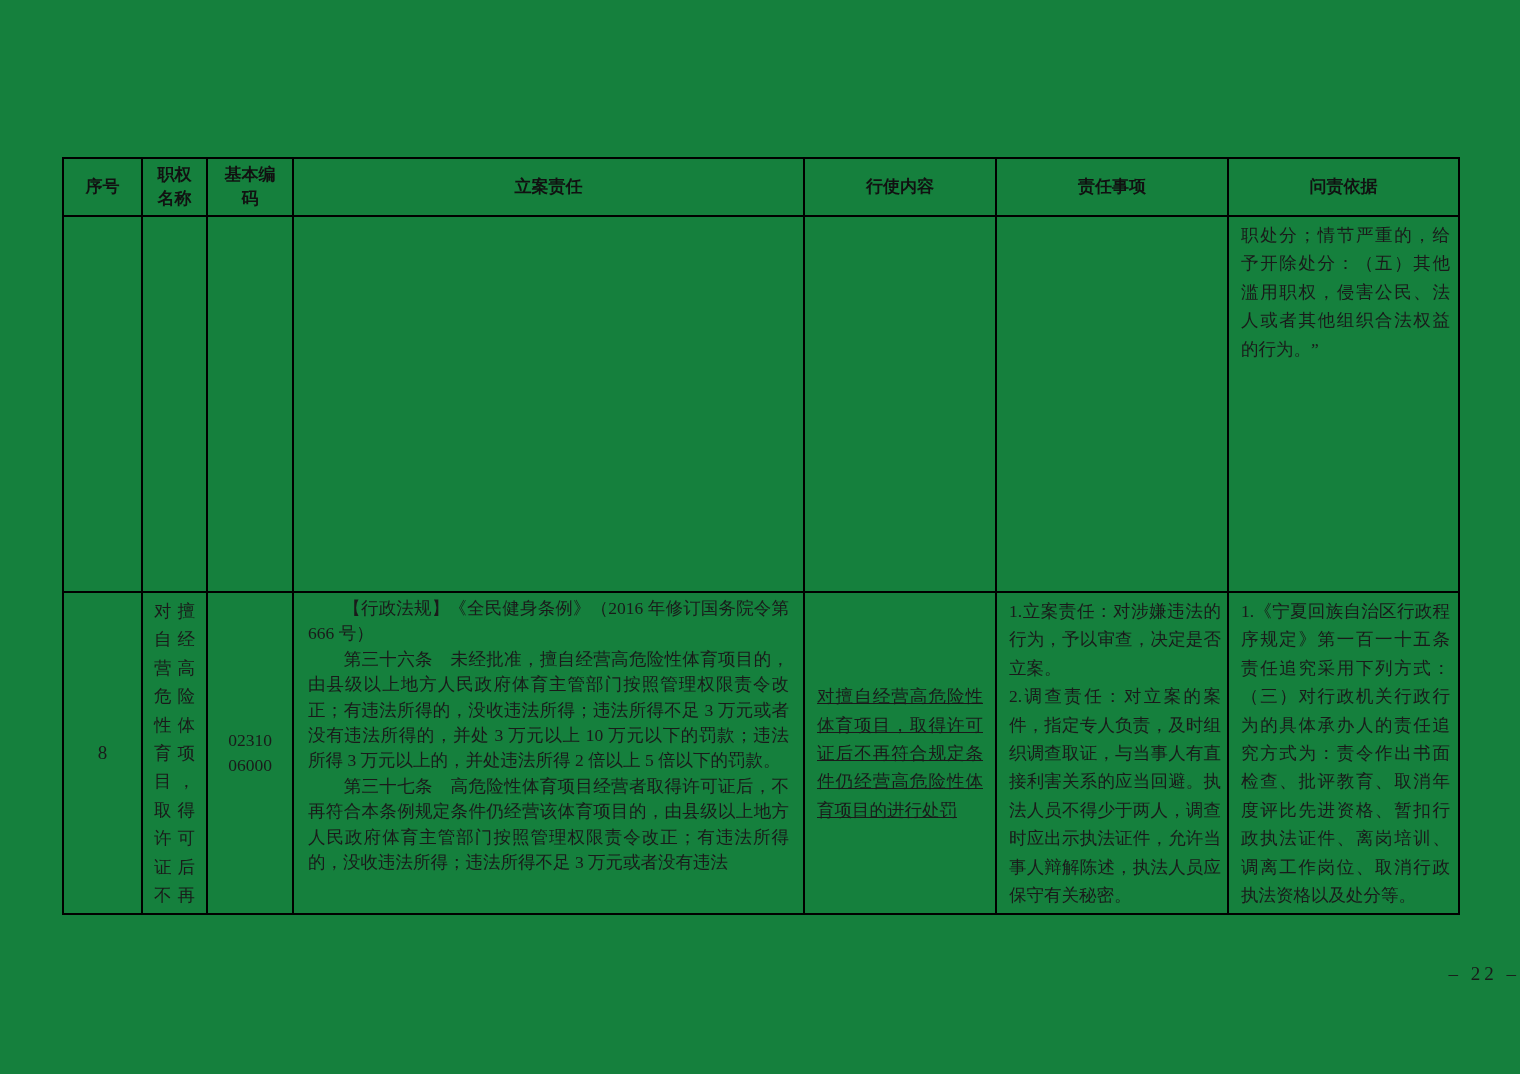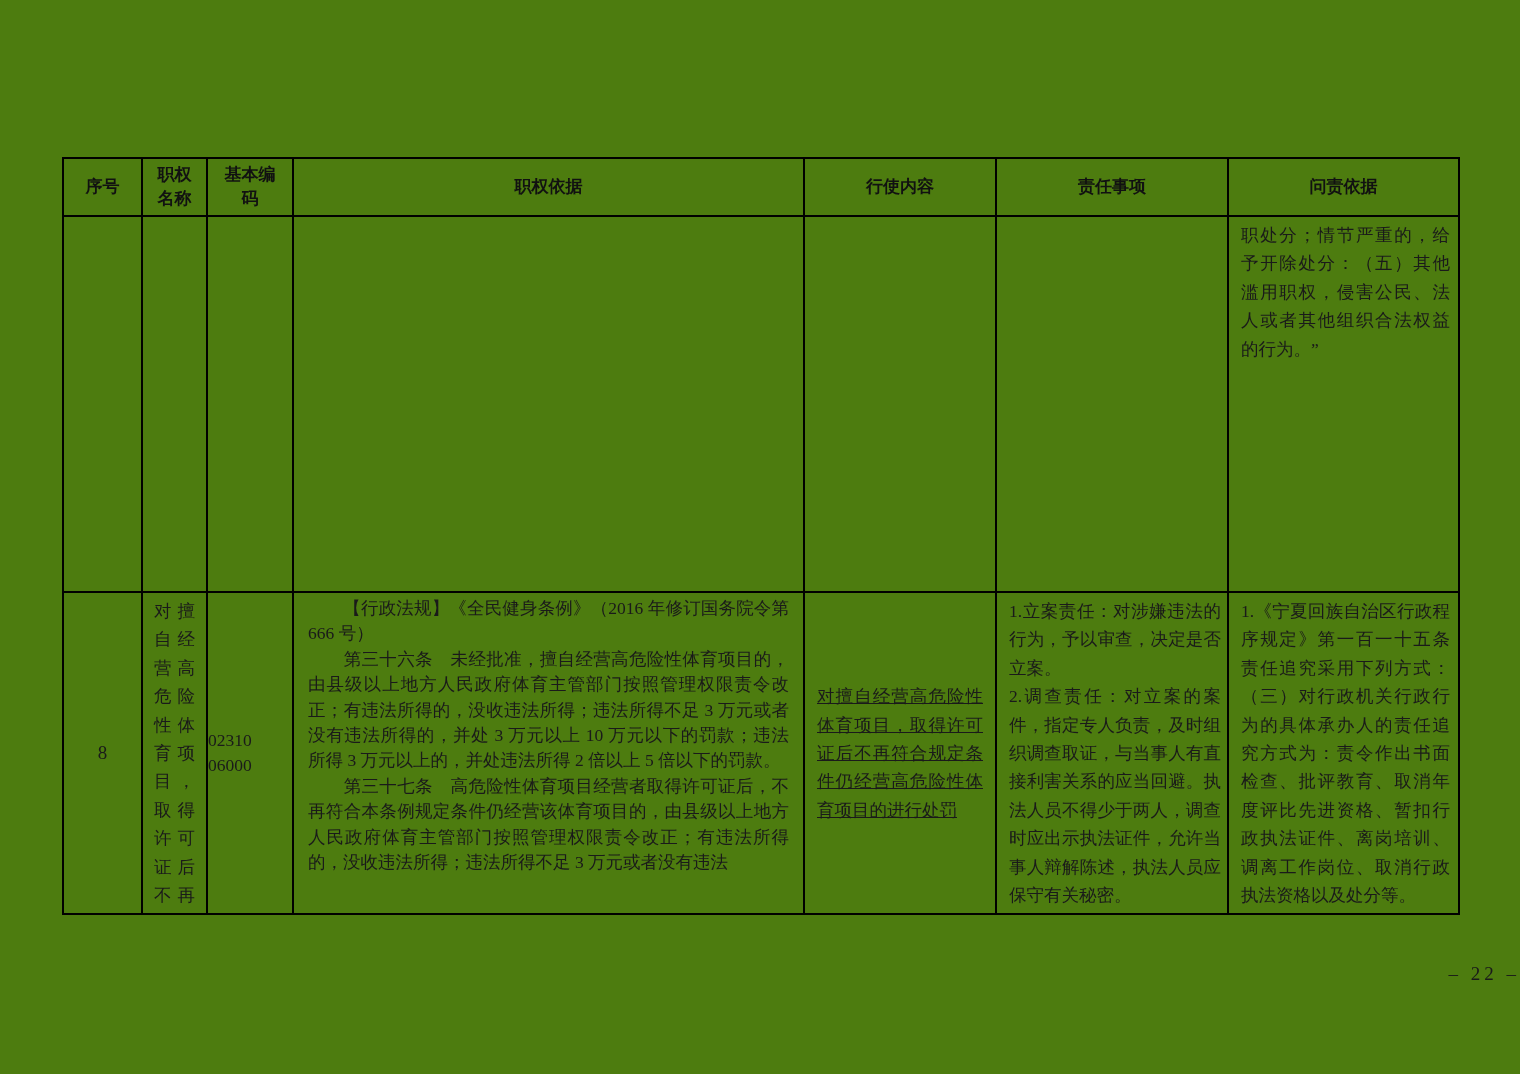--- a/index.html
+++ b/index.html
@@ -1,21 +1,21 @@
 <!DOCTYPE html>
 <html lang="zh"><head>
 <meta charset="utf-8">
 <style>
   * { margin:0; padding:0; box-sizing:border-box; }
   html,body { background:#e8e8e8; }
   .page {
     position:relative;
     width:1520px;
     height:1074px;
-    background:#4d7c0f;
+    background:#15803d;
     overflow:hidden;
     color:#1a1a1a;
   }
   table.power-table {
     position:absolute;
     left:62px;
     top:157px;
     width:1396px;
     border-collapse:collapse;
     table-layout:fixed;
@@ -48,20 +48,21 @@
     text-align:center;
     vertical-align:middle;
     font-size:19px;
   }
   td.cell-name {
     padding:4px 11px 0 11px;
     line-height:28.4px;
   }
   .vline { display:flex; justify-content:space-between; }
   td.cell-code {
+    text-align:center;
     vertical-align:middle;
     white-space:pre-line;
     line-height:25px;
     font-size:17.5px;
   }
   td.cell-basis {
     padding:3px 14px 8px 14px;
     line-height:25.4px;
     text-align:justify;
     white-space:pre-line;
@@ -112,21 +113,21 @@
       <col style="width:232px">
       <col style="width:231px">
     </colgroup>
     <tbody>
         <tr class="hdr">
       <th>序号</th>
       <th>职权
 名称</th>
       <th>基本编
 码</th>
-      <th>职权依据</th>
+      <th>立案责任</th>
       <th>行使内容</th>
       <th>责任事项</th>
       <th>问责依据</th>
     </tr>
     <tr class="row1">
       <td></td>
       <td></td>
       <td></td>
       <td></td>
       <td></td>

